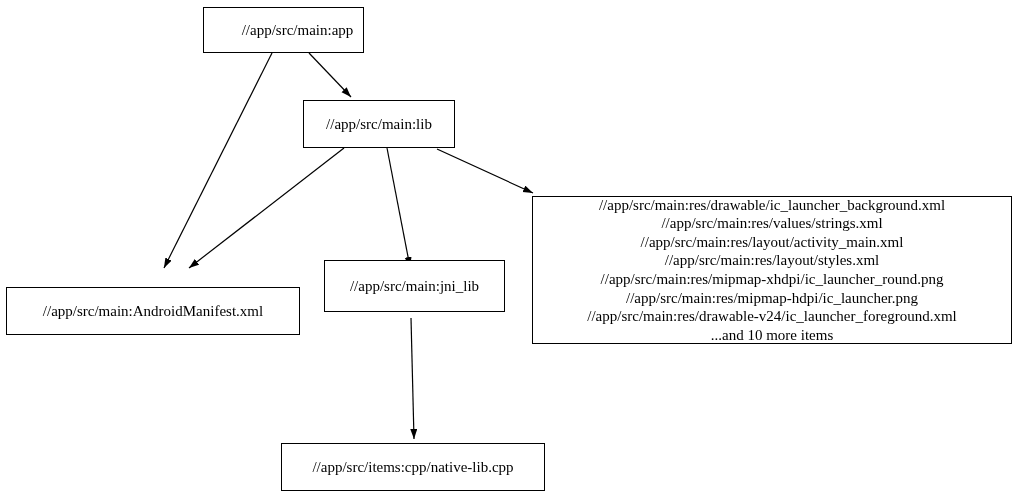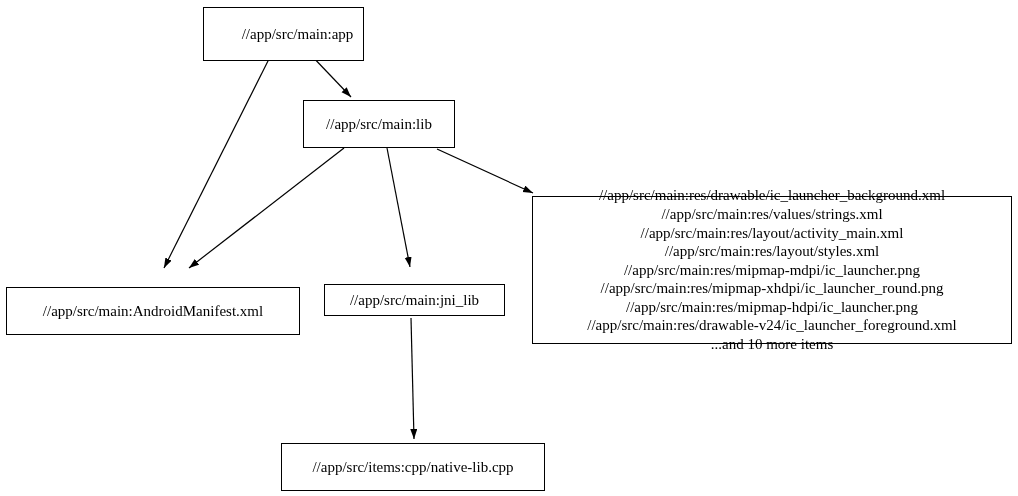--- a/index.html
+++ b/index.html
@@ -30,24 +30,24 @@
     border: 1.3px solid #000000;
     background: #ffffff;
     display: flex;
     align-items: center;
     justify-content: center;
     text-align: center;
     font-size: 15px;
     line-height: 18px;
     white-space: nowrap;
   }
-  #n-app      { left: 203px; top: 7px;   width: 161px; height: 54px; padding-left: 28px; }
+  #n-app      { left: 203px; top: 7px;   width: 161px; height: 46px; padding-left: 28px; }
   #n-lib      { left: 303px; top: 100px; width: 152px; height: 48px; }
   #n-manifest { left: 6px;   top: 271px; width: 294px; height: 48px; margin-top: 16px; }
-  #n-jni      { left: 324px; top: 284px; width: 181px; height: 32px; }
+  #n-jni      { left: 324px; top: 260px; width: 181px; height: 52px; }
   #n-cpp      { left: 281px; top: 443px; width: 264px; height: 48px; }
   #n-res      {
     left: 532px; top: 196px; width: 480px; height: 148px;
     flex-direction: column;
     justify-content: center;
     line-height: 18.6px;
   }
   #n-res div { width: 100%; }
 </style>
 </head>
@@ -83,21 +83,20 @@
 
   <div class="node" id="n-jni">
     <span>//app/src/main:jni_lib</span>
   </div>
 
   <div class="node" id="n-res">
     <div>//app/src/main:res/drawable/ic_launcher_background.xml</div>
     <div>//app/src/main:res/values/strings.xml</div>
     <div>//app/src/main:res/layout/activity_main.xml</div>
     <div>//app/src/main:res/layout/styles.xml</div>
-    <div>//app/src/main:res/mipmap-mdpi/ic_launcher.png</div>
     <div>//app/src/main:res/mipmap-xhdpi/ic_launcher_round.png</div>
     <div>//app/src/main:res/mipmap-hdpi/ic_launcher.png</div>
     <div>//app/src/main:res/drawable-v24/ic_launcher_foreground.xml</div>
     <div>...and 10 more items</div>
   </div>
 
   <div class="node" id="n-cpp">
     <span>//app/src/items:cpp/native-lib.cpp</span>
   </div>
 

